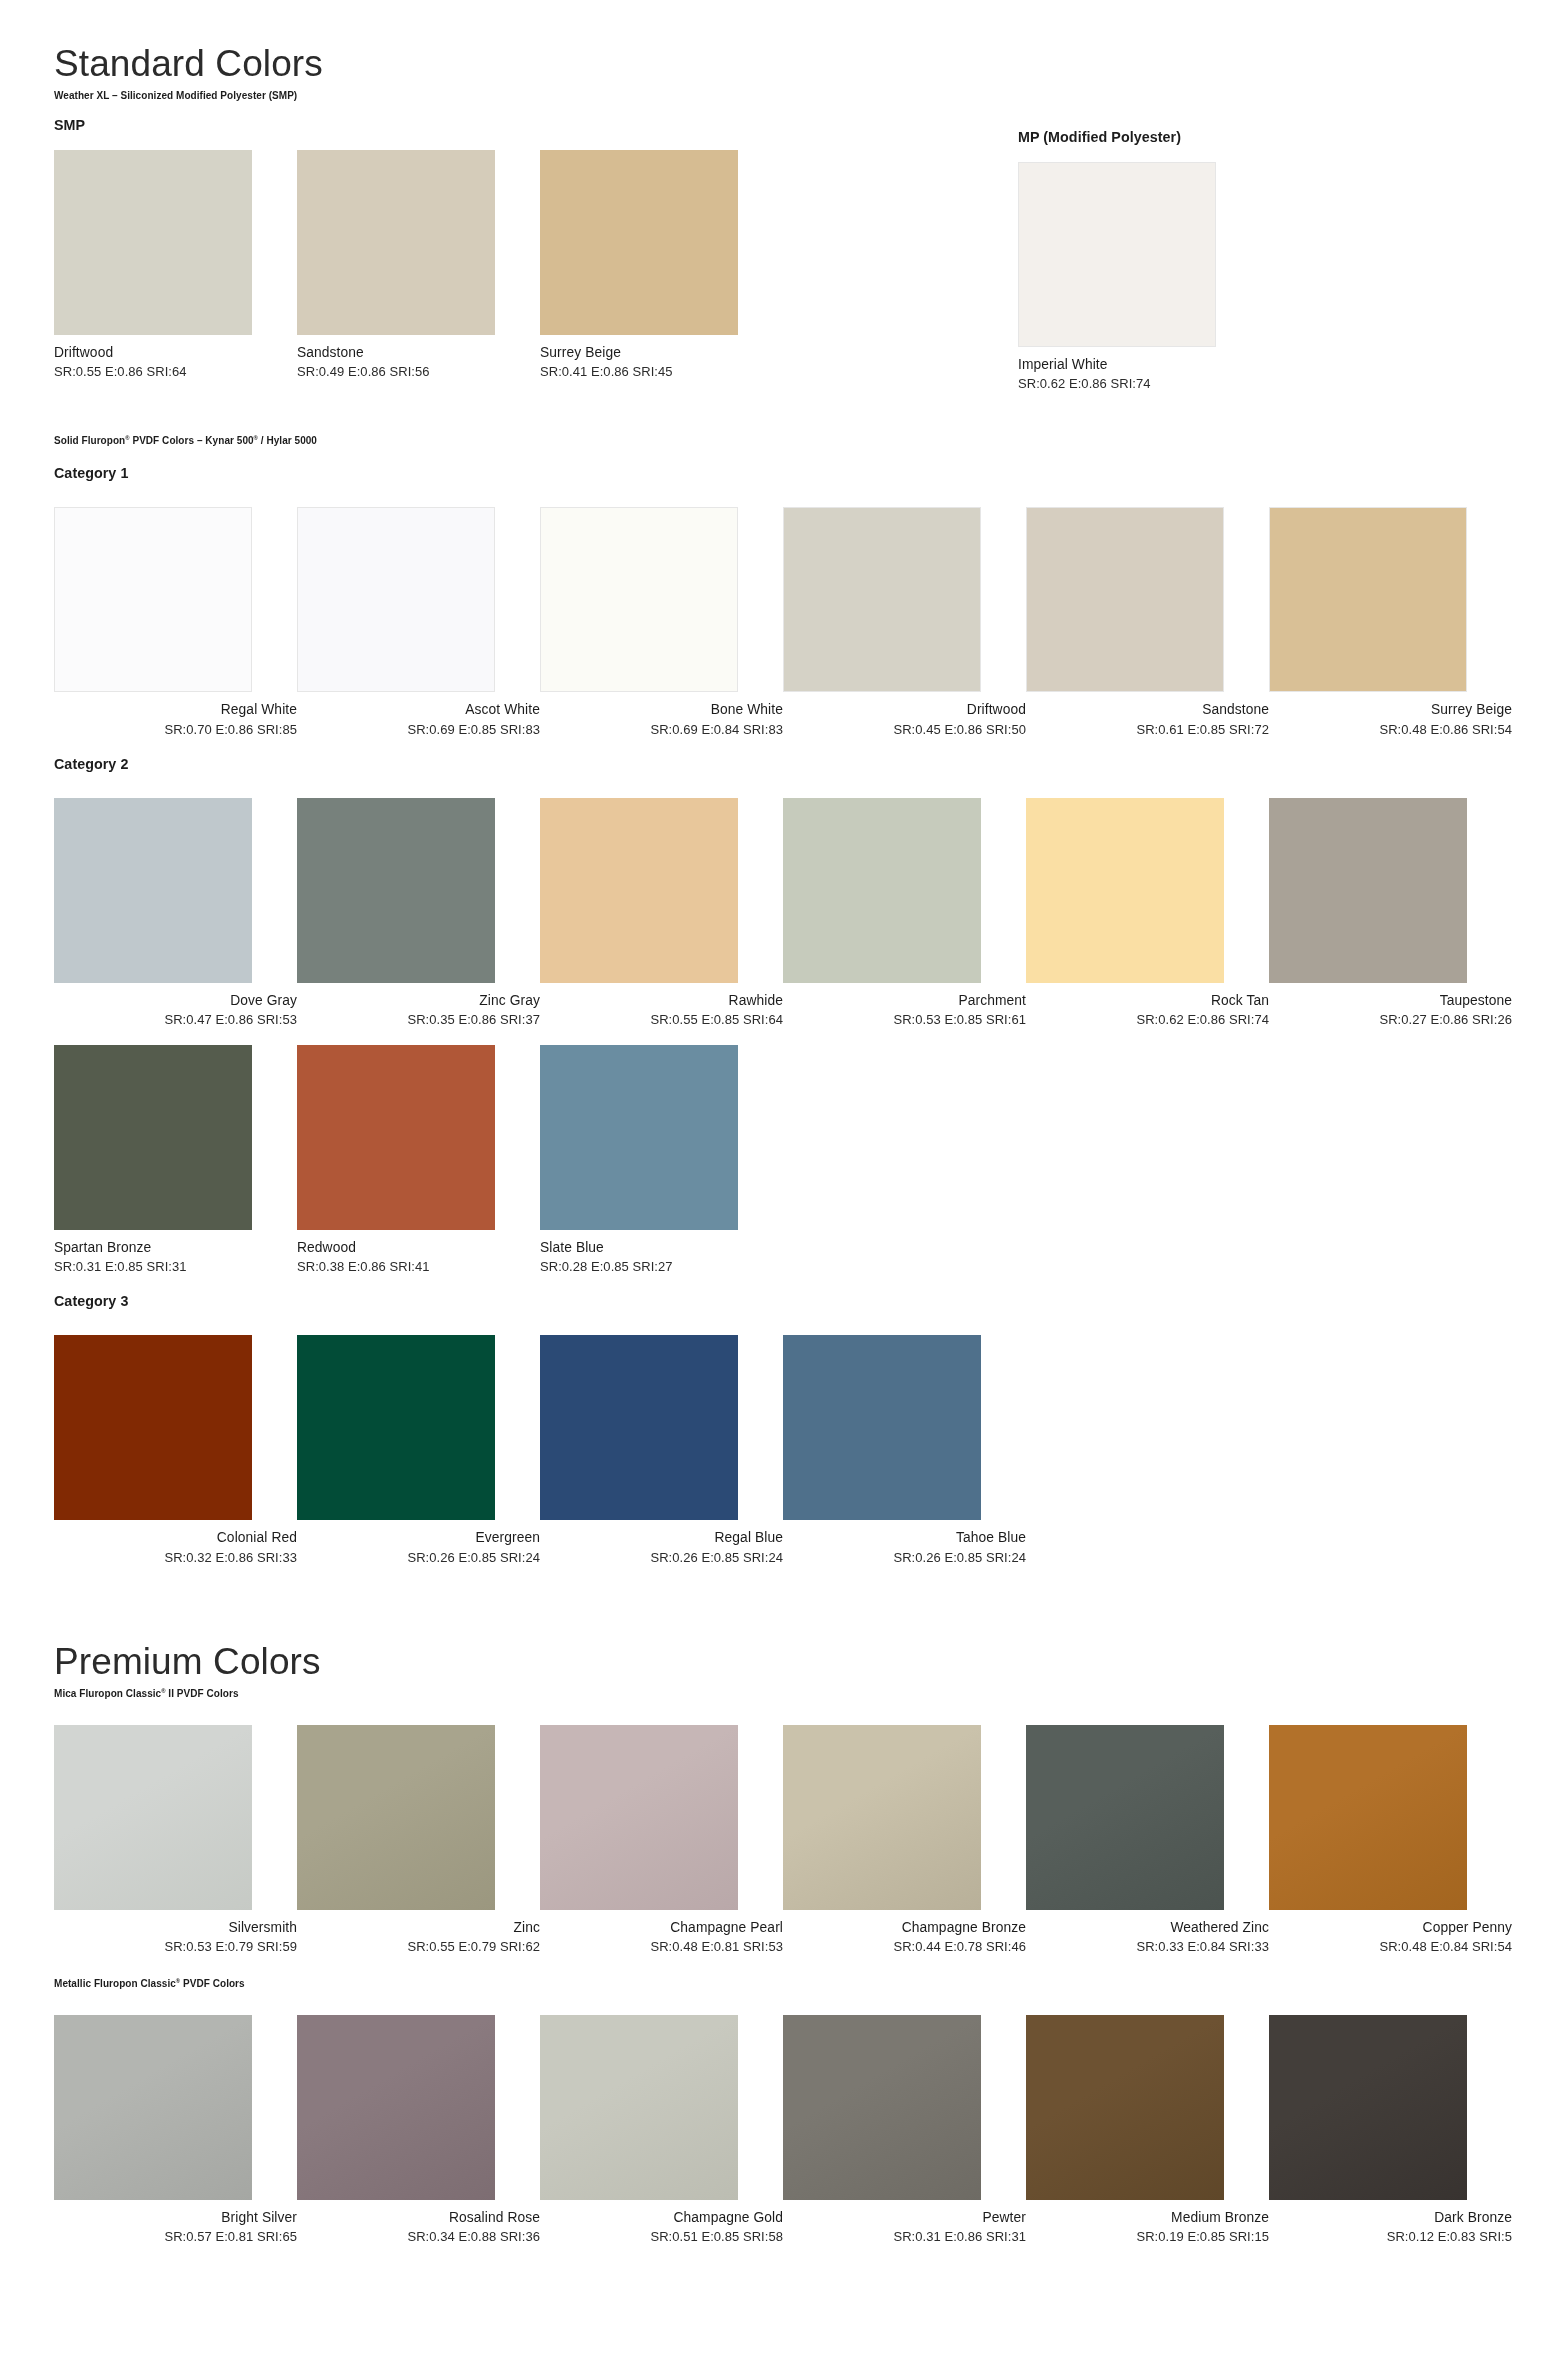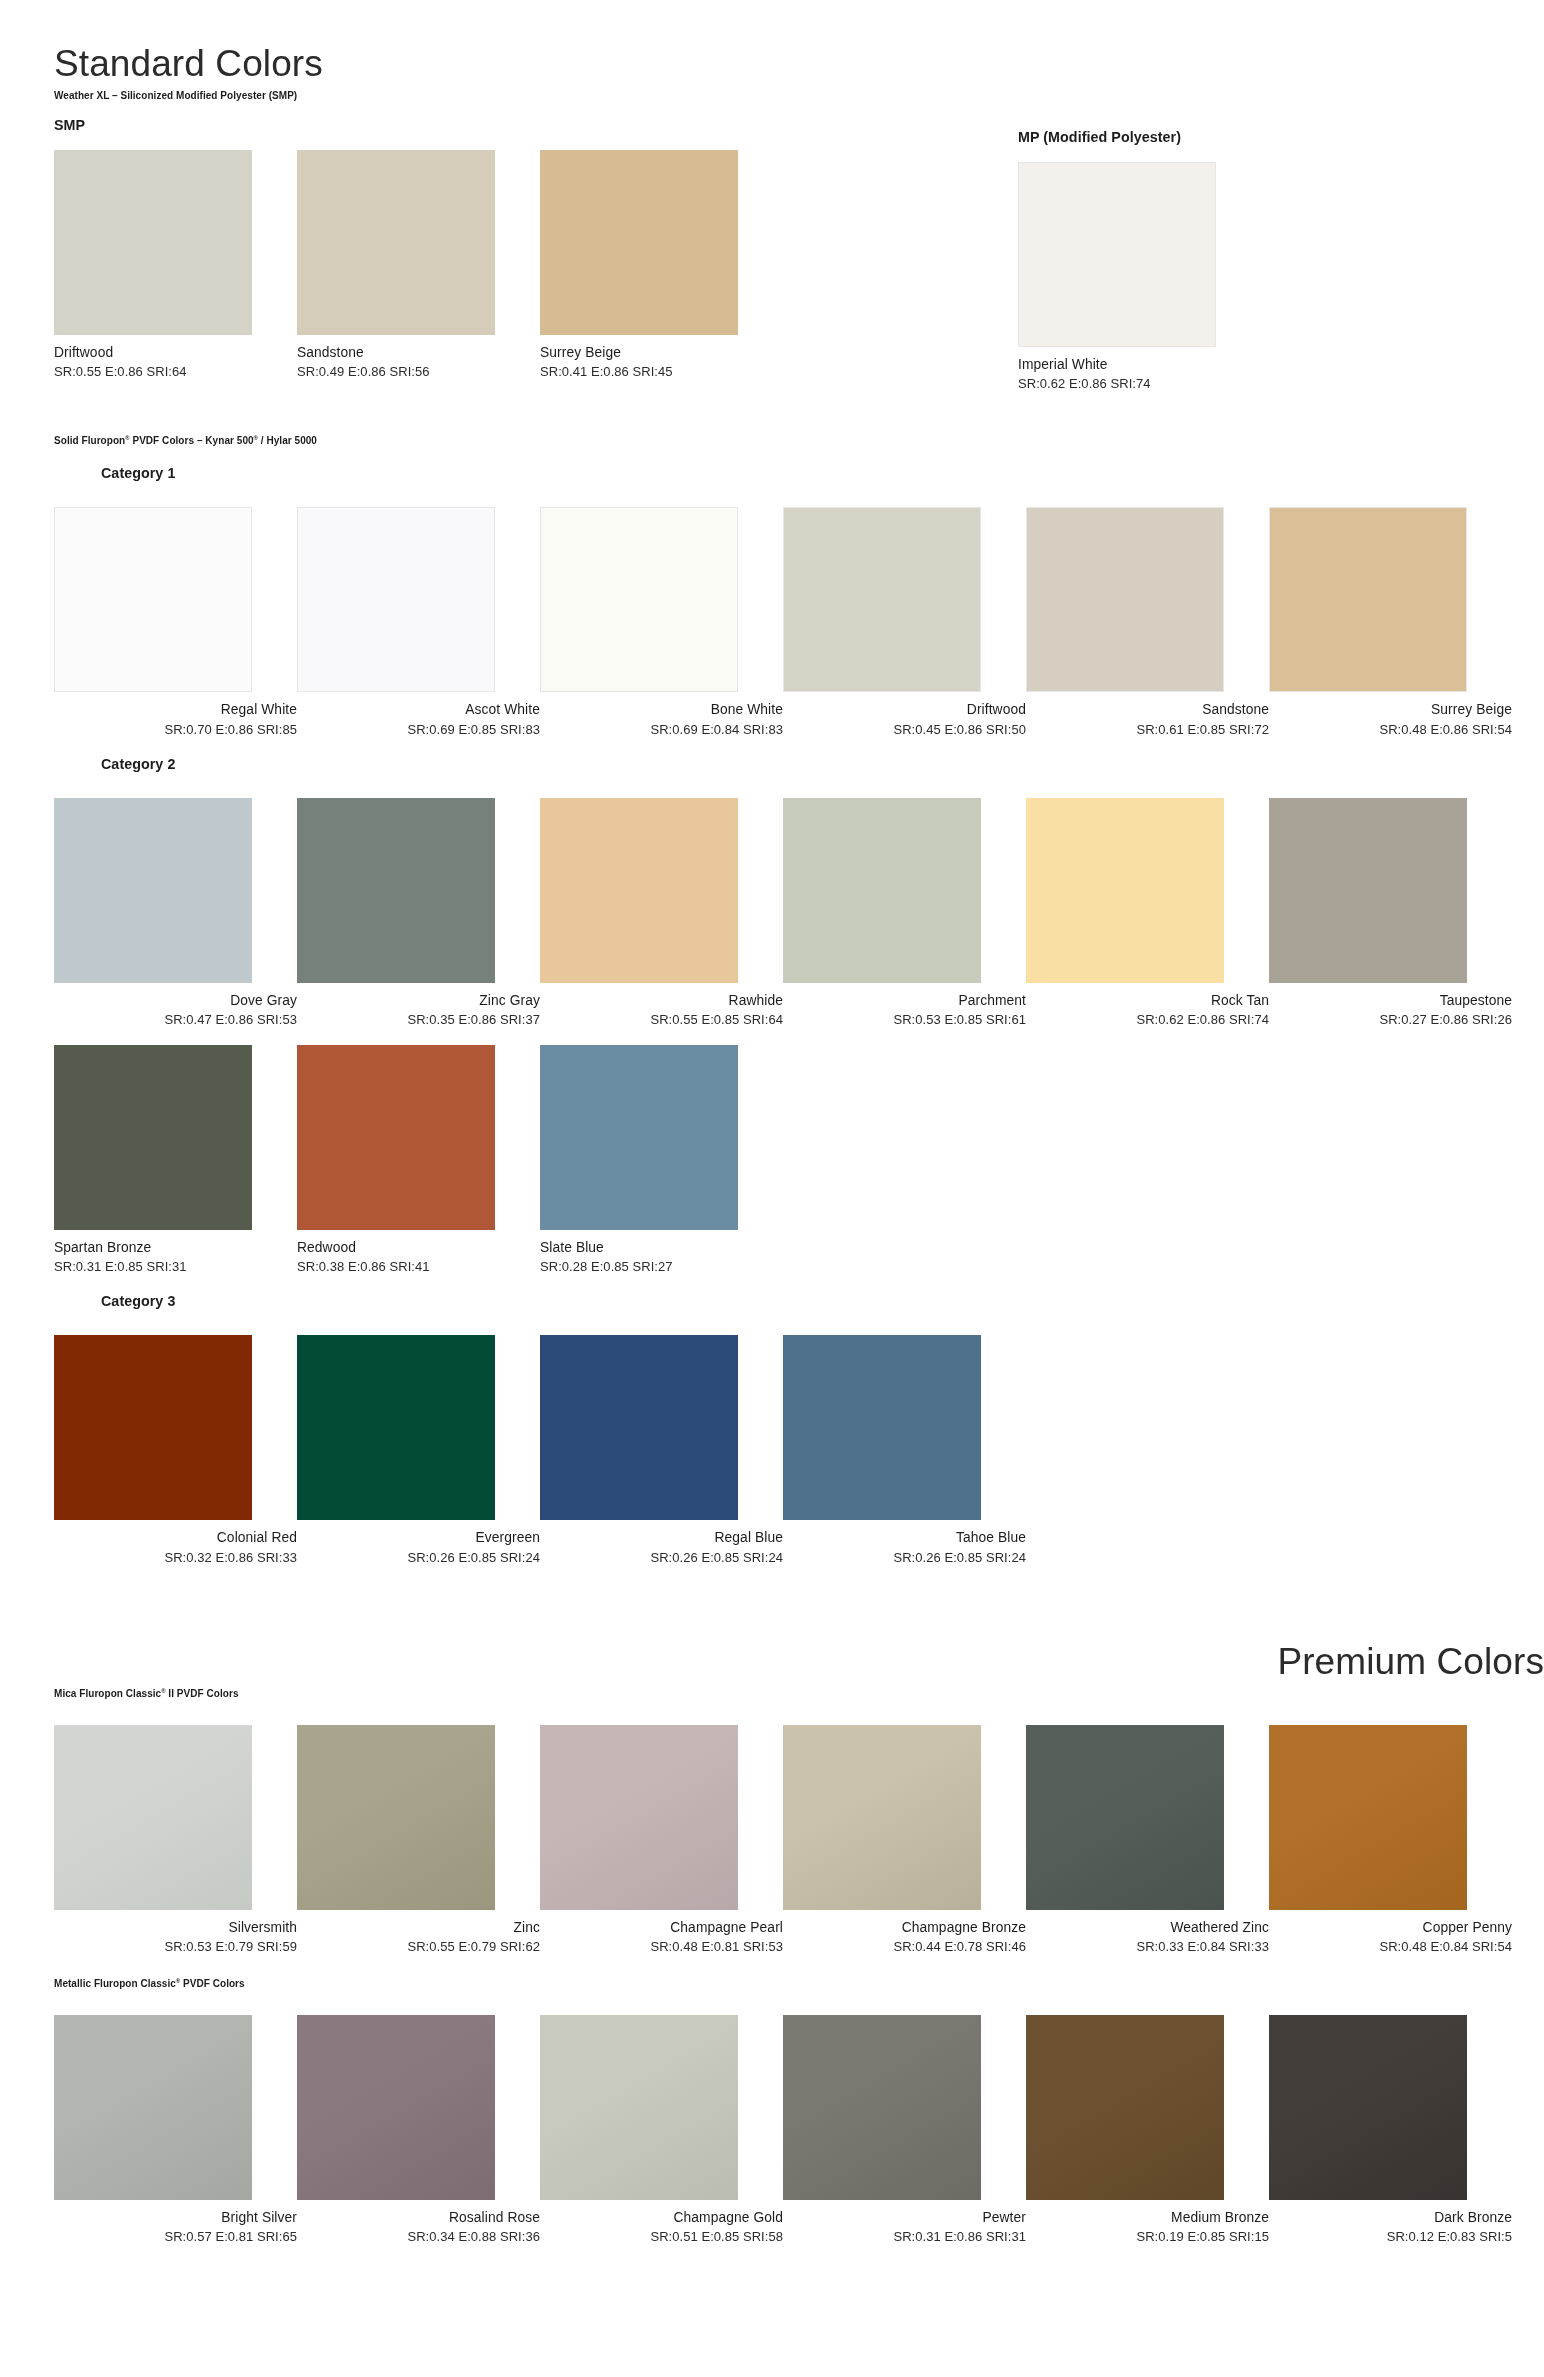--- a/index.html
+++ b/index.html
@@ -81,24 +81,24 @@
     font-weight: 400;
     color: #2b2b2b;
     margin-top: 4.3px;
     letter-spacing: 0.05px;
     white-space: nowrap;
   }
 
   
   .mt-smp-grid { margin-top: 17px; }
   .mt-block-1 { margin-top: 56px; }
-  .mt-cat-label { margin-top: 19px; margin-left: 47px; }
+  .mt-cat-label { margin-top: 19px; }
   .mt-grid { margin-top: 26px; text-align: right; }
   .mt-row-gap { margin-top: 18px; }
-  .mt-premium { margin-top: 78px; text-align: right; }
+  .mt-premium { margin-top: 78px; }
   .mt-metallic-head { margin-top: 24px; }
 
   .mp-col {
     position: absolute;
     left: 1018px;
     top: 129px;
   }
 </style>
 </head>
 <body>

